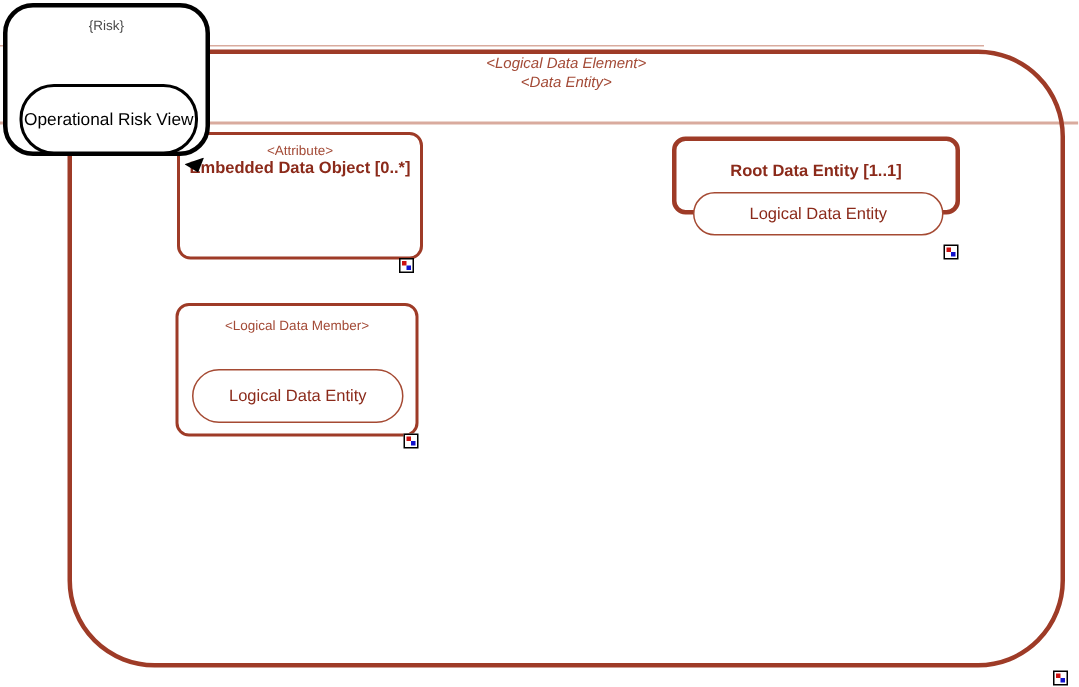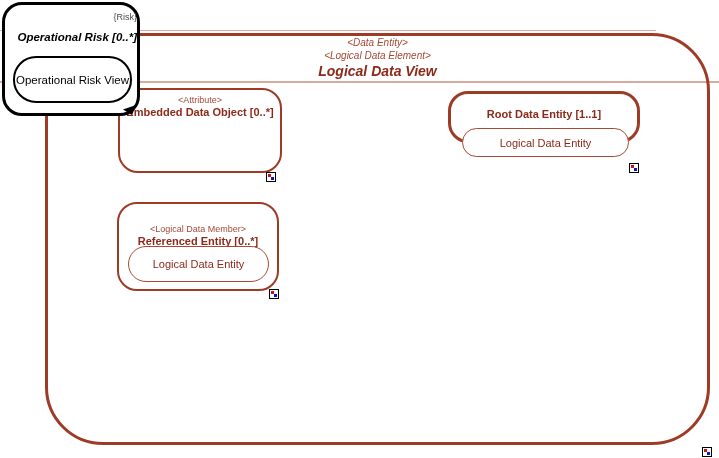--- a/index.html
+++ b/index.html
@@ -20,45 +20,45 @@
   }
   #title-block{
     position:absolute;left:45px;top:36px;width:665px;text-align:center;
     color:#8b2a1a;
   }
   .stereo-big{font-style:italic;font-size:10px;line-height:13px;color:#a34a36;}
   #view-title{font-style:italic;font-weight:bold;font-size:14px;line-height:18px;color:#8b2a1a;}
 
   
   .node{
-    position:absolute;border:3px solid #9e3b27;border-radius:20px;
+    position:absolute;border:3px solid #9e3b27;border-radius:9px;
     box-sizing:border-box;background:#fff;text-align:center;color:#8b2a1a;
   }
   .node .stereo{font-size:9px;line-height:10px;color:#a34a36;}
   .node .node-title{font-weight:bold;font-size:11px;line-height:14px;color:#8b2a1a;}
   .pill{
     position:absolute;border:1.5px solid #a54a33;box-sizing:border-box;
     background:#fff;display:flex;align-items:center;justify-content:center;
     font-size:11px;color:#8b2a1a;
   }
 
   #embedded-box{left:118px;top:88px;width:164px;height:85px;border-width:2.5px;padding-top:5px;}
   #embedded-pill{left:8px;top:40px;width:143px;height:36px;border-radius:18px;}
 
   #root-box{left:448px;top:91px;width:192px;height:52px;padding-top:13px;}
   #root-pill{left:11px;top:34px;width:167px;height:29px;border-radius:15px;}
 
-  #referenced-box{left:117px;top:202px;width:162px;height:89px;border-width:2.5px;padding-top:20px;}
+  #referenced-box{left:117px;top:202px;width:162px;height:89px;border-width:2.5px;padding-top:8px;}
   #referenced-pill{left:9px;top:42px;width:141px;height:36px;border-radius:18px;}
 
   
   #risk-box{
-    position:absolute;left:2px;top:2px;width:138px;height:114px;
+    position:absolute;left:2px;top:2px;width:138px;height:102px;
     border:3px solid #000;border-radius:20px;box-sizing:border-box;
-    background:#fff;text-align:right;color:#000;padding-top:7px;
+    background:#fff;text-align:center;color:#000;padding-top:7px;
   }
   #risk-tag{font-size:9px;line-height:11px;color:#4a4a4a;}
   #risk-title{font-weight:bold;font-style:italic;font-size:11.5px;line-height:14px;margin-top:7px;color:#000;}
   #risk-pill{
     position:absolute;left:8px;top:51px;width:119px;height:47px;border-radius:23px;
     border:2px solid #000;box-sizing:border-box;background:#fff;
     display:flex;align-items:center;justify-content:center;font-size:11.5px;color:#000;
   }
   #corner-arrow{
     position:absolute;left:123px;top:105px;width:13px;height:10px;background:#000;
@@ -85,44 +85,41 @@
 <body>
 
 <div id="canvas">
 
   <div id="top-lite" class="lite-line"></div>
   <div id="name-sep" class="lite-line"></div>
 
   <div id="main-frame"></div>
 
   <div id="title-block">
+    <div class="stereo-big">&lt;Logical Data Element&gt;</div>
     <div class="stereo-big">&lt;Data Entity&gt;</div>
-    <div class="stereo-big">&lt;Logical Data Element&gt;</div>
-    <div id="view-title">Logical Data View</div>
   </div>
 
   <div id="embedded-box" class="node">
     <div class="stereo">&lt;Attribute&gt;</div>
     <div class="node-title">Embedded Data Object [0..*]</div>
   </div>
 
   <div id="root-box" class="node">
     <div class="node-title">Root Data Entity [1..1]</div>
     <div id="root-pill" class="pill">Logical Data Entity</div>
   </div>
 
   <div id="referenced-box" class="node">
     <div class="stereo">&lt;Logical Data Member&gt;</div>
-    <div class="node-title">Referenced Entity [0..*]</div>
     <div id="referenced-pill" class="pill">Logical Data Entity</div>
   </div>
 
   <div id="risk-box">
     <div id="risk-tag">{Risk}</div>
-    <div id="risk-title">Operational Risk [0..*]</div>
     <div id="risk-pill">Operational Risk View</div>
   </div>
 
   <div id="corner-arrow"></div>
 
   <div id="comp-embedded" class="comp-icon"></div>
   <div id="comp-root" class="comp-icon"></div>
   <div id="comp-referenced" class="comp-icon"></div>
   <div id="comp-frame" class="comp-icon"></div>
 

